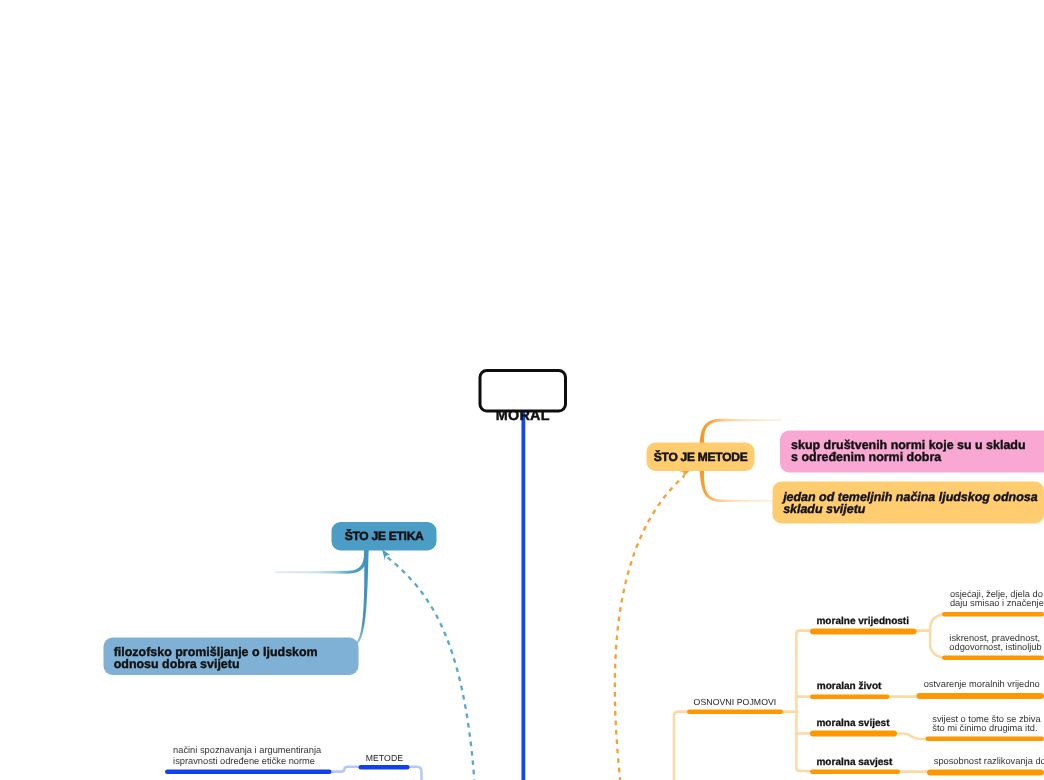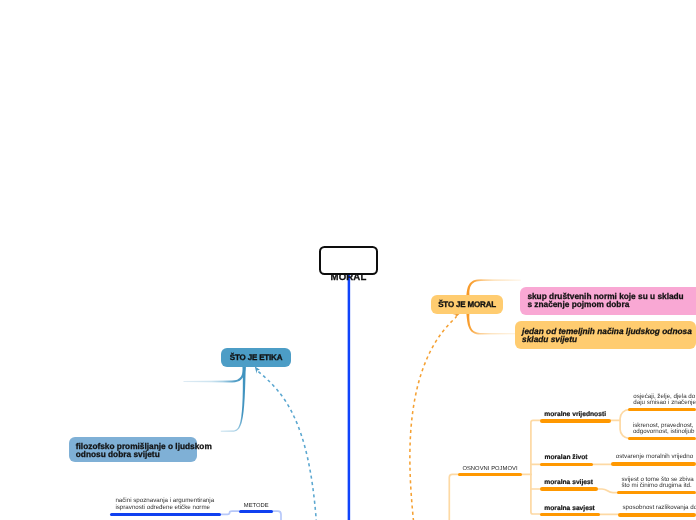--- a/index.html
+++ b/index.html
@@ -116,39 +116,39 @@
     <path d="M254.7 366.2 L259.9 369.8 L257.0 370.6 L256.6 373.7 Z" fill="#4e9cc4"></path>
     <path d="M460.0 313.6 L455.5 317.8 L455.7 314.8 L452.6 314.3 Z" fill="#f0a03c"></path>
   </g>
 </svg>
 
 <div class="node" id="root-node">
   <span class="lbl">MORAL</span>
 </div>
 
 <div class="node pill" id="n-sto-je-moral" style="left:431px;top:294.5px;width:72px;height:19px;background:#ffcc70;">
-  <span class="lbl">ŠTO JE MORAL</span>
+  <span class="lbl">ŠTO JE METODE</span>
 </div>
 
 <div class="node tbox" id="n-moral-def-1" style="left:520.4px;top:266.6px;width:205px;height:28.0px;background:#f9a8d4;margin-top:20px;">
   <span class="lbl l1">skup društvenih normi koje su u skladu</span>
-  <span class="lbl l2">s značenje pojmom dobra</span>
+  <span class="lbl l2">s određenim normi dobra</span>
 </div>
 
 <div class="node tbox" id="n-moral-def-2" style="left:515.1px;top:321.4px;width:180.5px;height:28.0px;background:#ffcc70;font-style:italic;">
   <span class="lbl l1">jedan od temeljnih načina ljudskog odnosa</span>
   <span class="lbl l2">skladu svijetu</span>
 </div>
 
 <div class="node pill" id="n-sto-je-etika" style="left:209px;top:347.5px;width:70px;height:19px;background:#4c9dc6;margin-left:12px;">
   <span class="lbl">ŠTO JE ETIKA</span>
 </div>
 
 
-<div class="node tbox" id="n-etika-def-2" style="left:68.8px;top:437px;width:128px;height:25.2px;background:#7fb0d6;">
+<div class="node tbox" id="n-etika-def-2" style="left:68.8px;top:425px;width:170px;height:25.2px;background:#7fb0d6;">
   <span class="lbl l1">filozofsko promišljanje o ljudskom</span>
   <span class="lbl l2">odnosu dobra svijetu</span>
 </div>
 
 <div class="uline lead" id="n-osnovni-pojmovi" style="left:458.4px;top:464.8px;">
   <span class="cap" style="left:4px;">OSNOVNI POJMOVI</span>
   <span class="bar" style="top:7.8px;width:63.6px;height:3.2px;background:#ff9800;"></span>
 </div>
 
 <div class="uline big" id="n-moralne-vrijednosti" style="left:540.0px;top:411.0px;">

